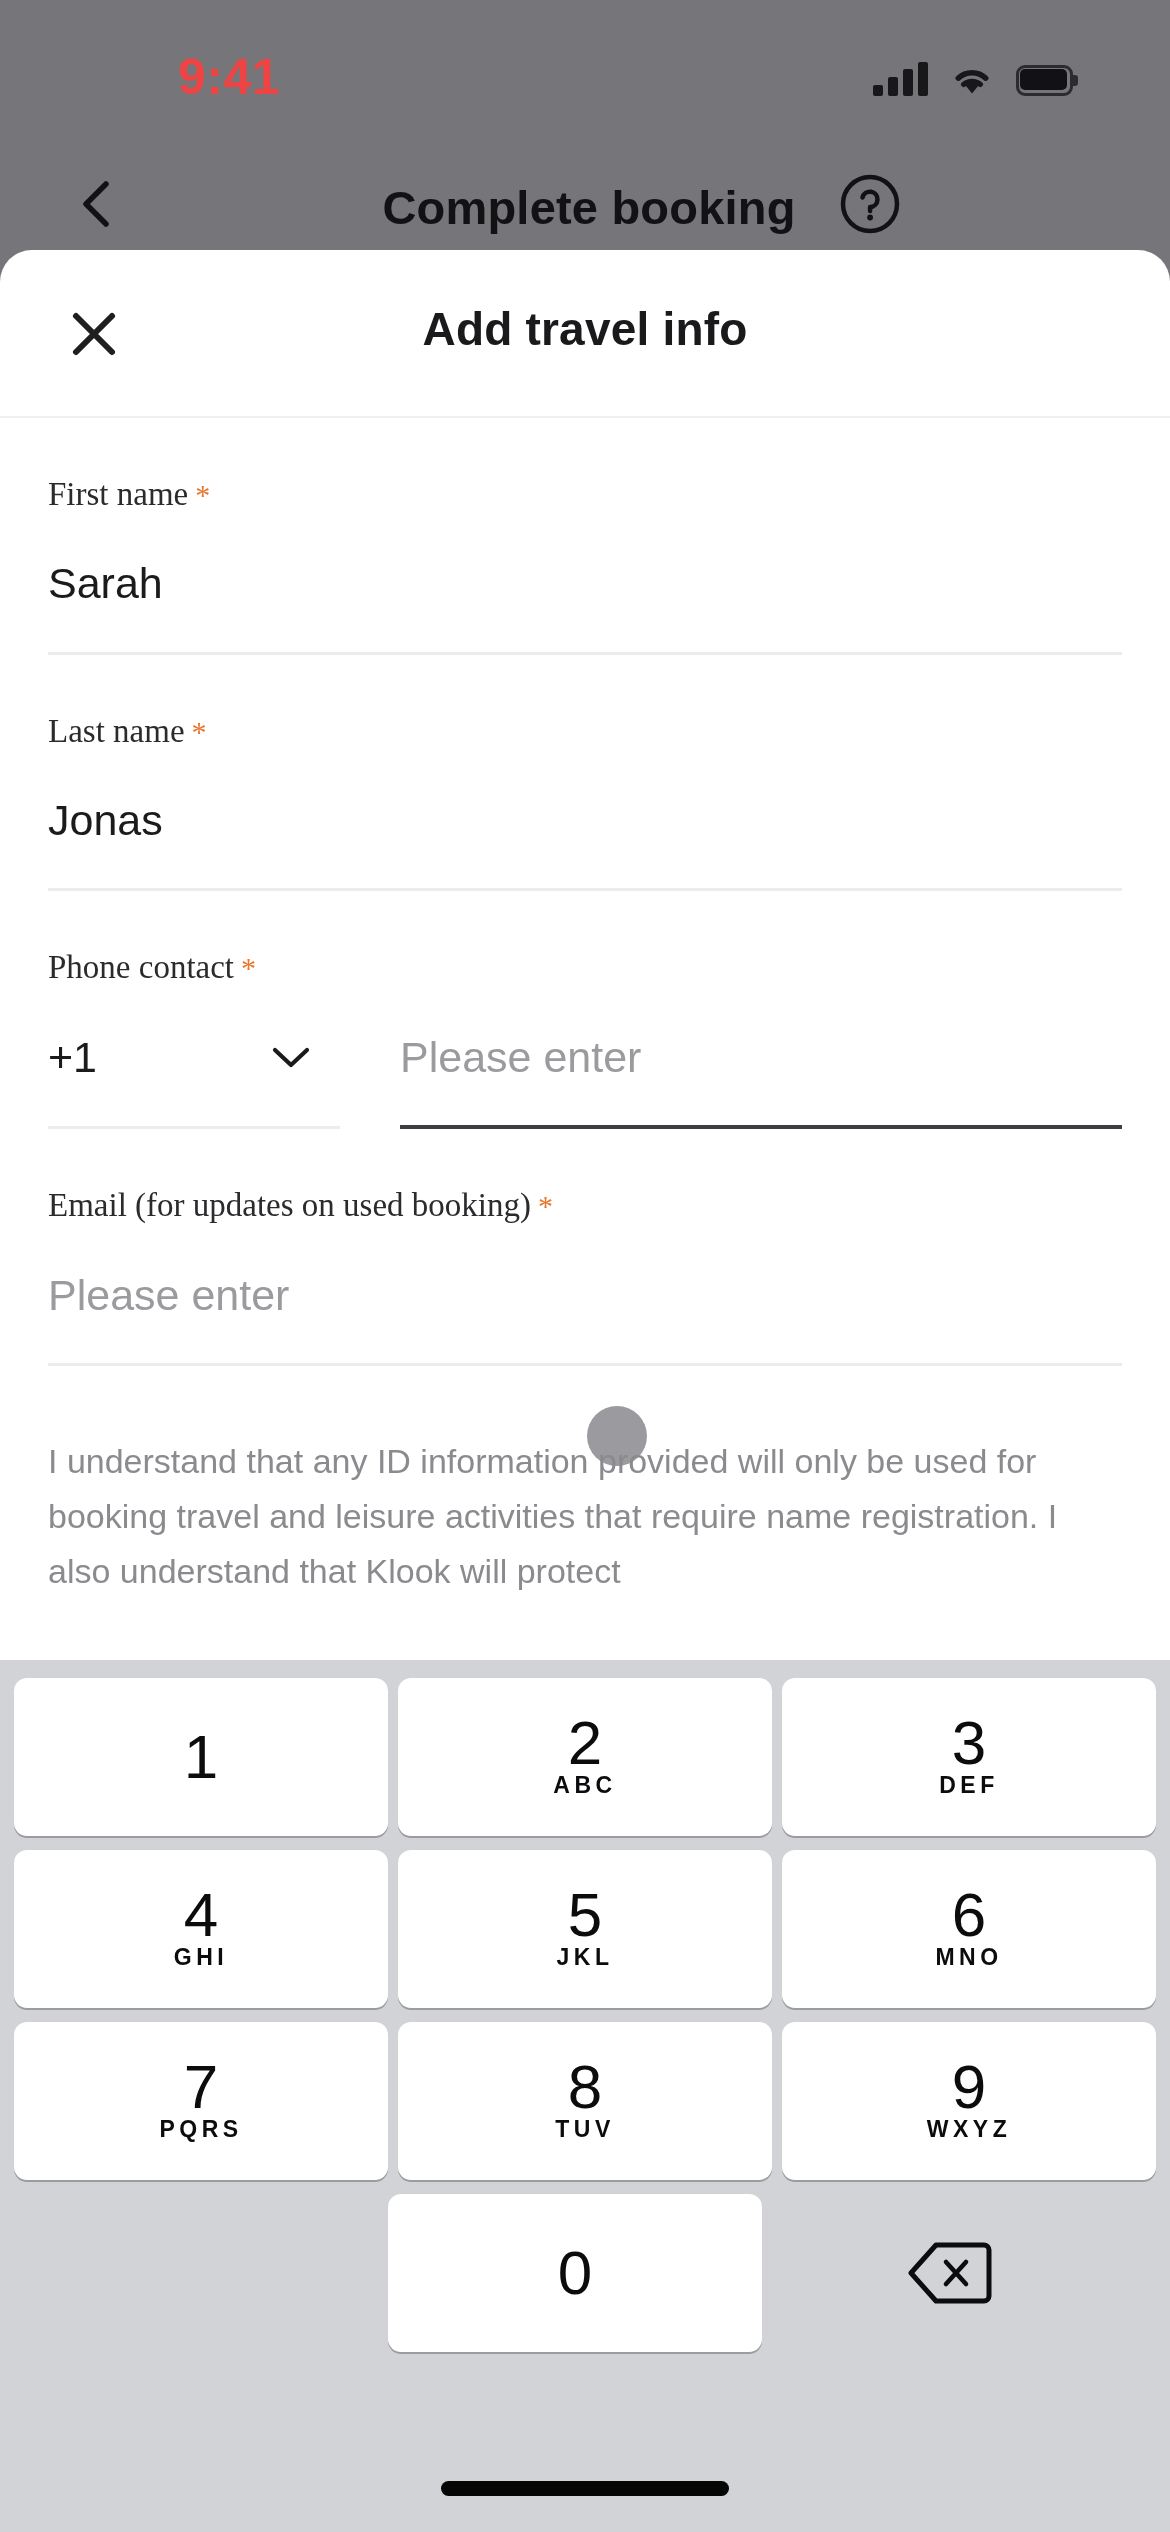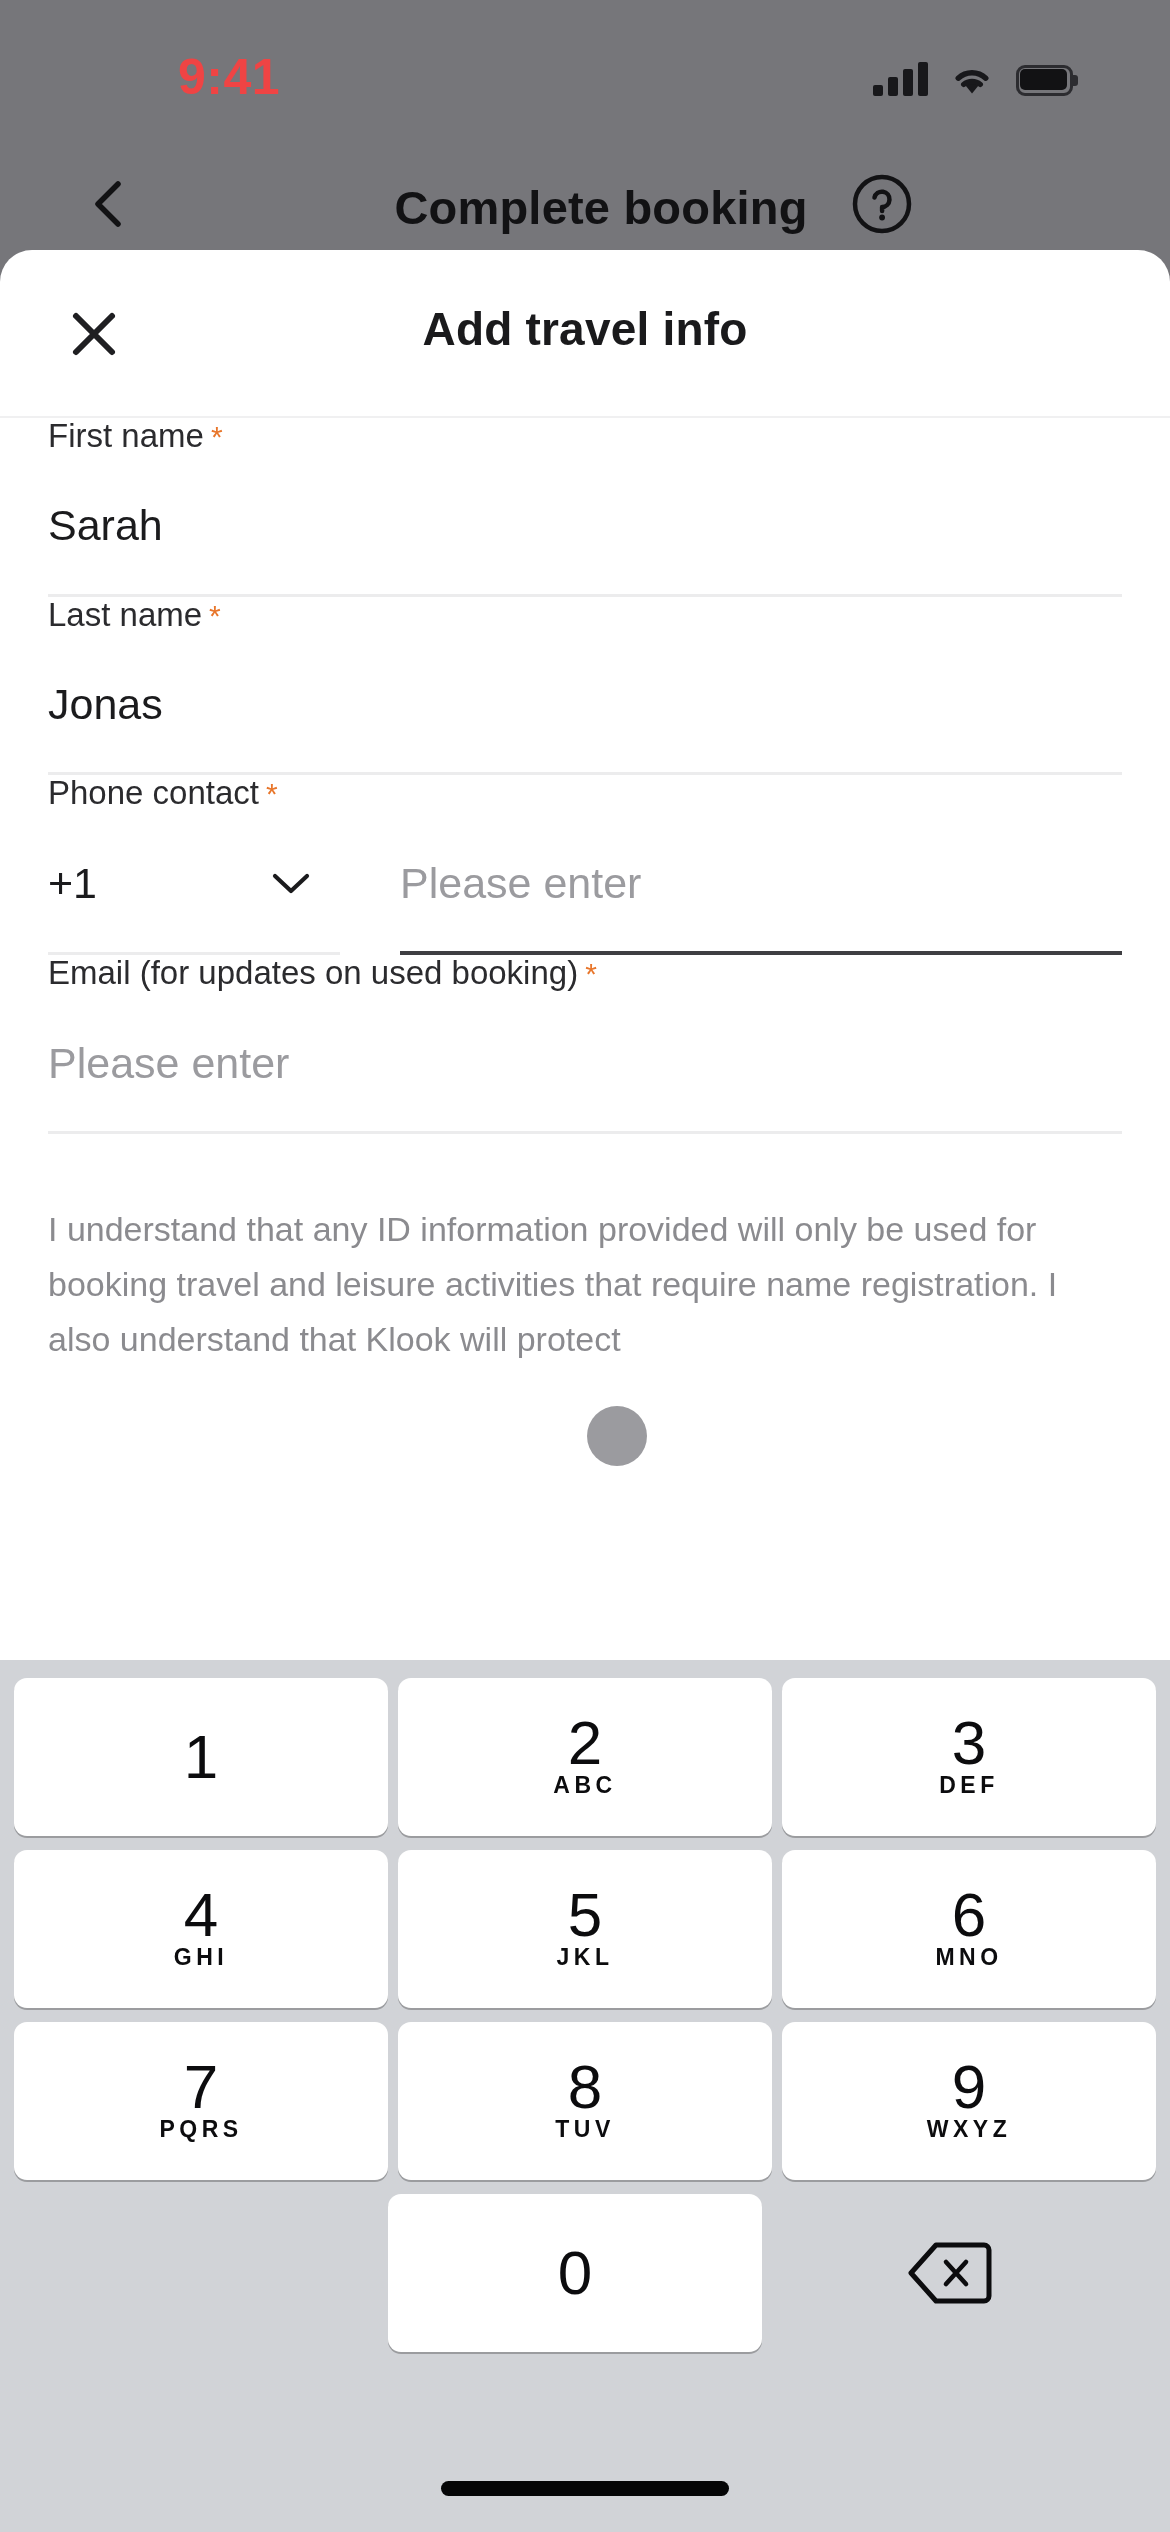--- a/index.html
+++ b/index.html
@@ -51,21 +51,21 @@
     position:absolute; left:4px; top:4px; width:47px; height:21px;
     background:#121214; border-radius:5px;
   }
   .battery .nub{
     position:absolute; right:0; top:10px; width:5px; height:11px;
     background:#2c2c30; border-radius:0 3px 3px 0;
   }
 
   
   .bg-nav{
-    position:absolute; left:16px; top:148px; width:960px; height:112px; z-index:5;
+    position:absolute; left:4px; top:148px; width:960px; height:112px; z-index:5;
   }
   .bg-back{
     position:absolute; left:62px; top:24px; width:64px; height:64px;
   }
   .bg-nav-title{
     position:absolute; left:0; top:32px; width:1170px; text-align:center;
     font-size:47px; font-weight:700; color:#121214; letter-spacing:0.2px;
   }
   .bg-help{
     position:absolute; right:62px; top:24px; width:64px; height:64px;
@@ -90,21 +90,21 @@
     position:absolute; left:0; top:52px; width:1170px; text-align:center;
     font-size:46px; font-weight:700; color:#1a1a1c; letter-spacing:0.2px;
   }
 
   
   .form{
     position:relative; padding:0 48px;
   }
   .field{ position:relative; }
   .field-label{
-    font-size:33px; color:#2b2b2e; line-height:1.1;
+    font-size:33px; color:#2b2b2e; padding-top:58px; line-height:1.1;font-family:Liberation Serif, serif;
   }
   .req{ color:#e8762b; font-size:30px; margin-left:7px; }
   .field-value{
     font-size:43px; color:#1b1b1d; padding-top:48px; padding-bottom:44px;
     line-height:1.1;
   }
   .field-value.placeholder{ color:#9b9b9f; }
   .underline{ height:3px; background:#ececed; width:100%; }
   .underline.active{ height:4px; background:#3e3e42; }
 

